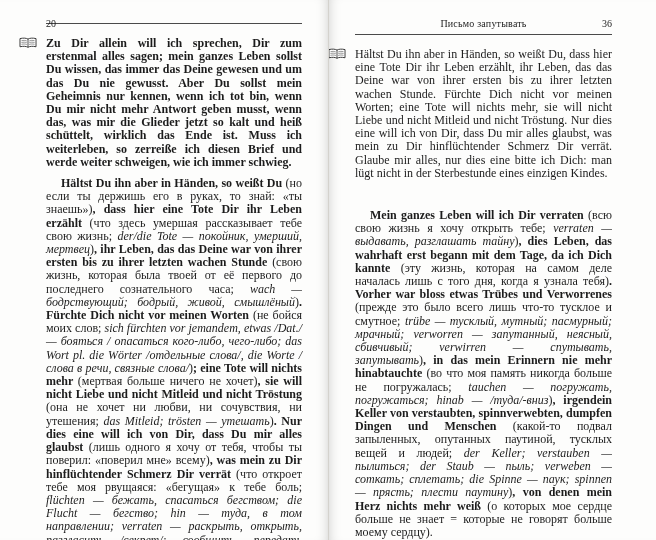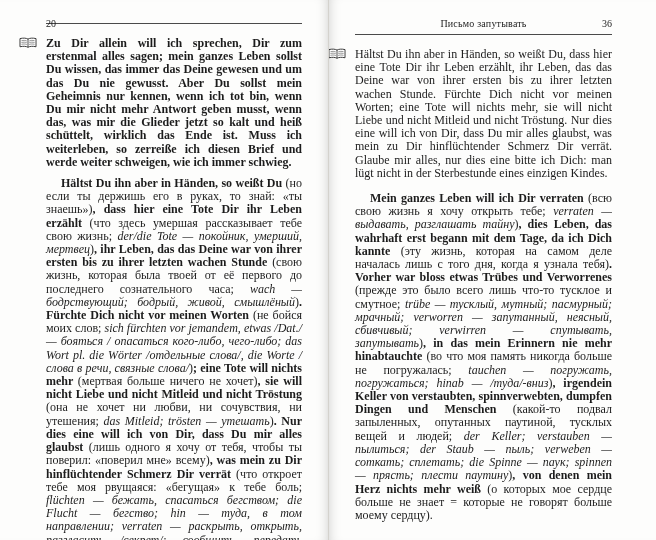--- a/index.html
+++ b/index.html
@@ -29,21 +29,21 @@
   .running-title { letter-spacing:0.2px; }
   .page-body { }
   .para {
     position:relative;
     font-size:12px;
     line-height:13.2px;
     text-align:justify;
     margin-bottom:8px;
   }
   .para.indent { text-indent:15px; }
-  .para.gap-large { margin-top:12px; }
+  .para.gap-large { margin-top:29px; }
   .seg-b { font-weight:700; }
   .seg-i { font-style:italic; }
   .seg-n { }
   .book-icon {
     position:absolute;
     left:-27px;
     top:0px;
     width:18px;
     height:12px;
     display:inline-block;

